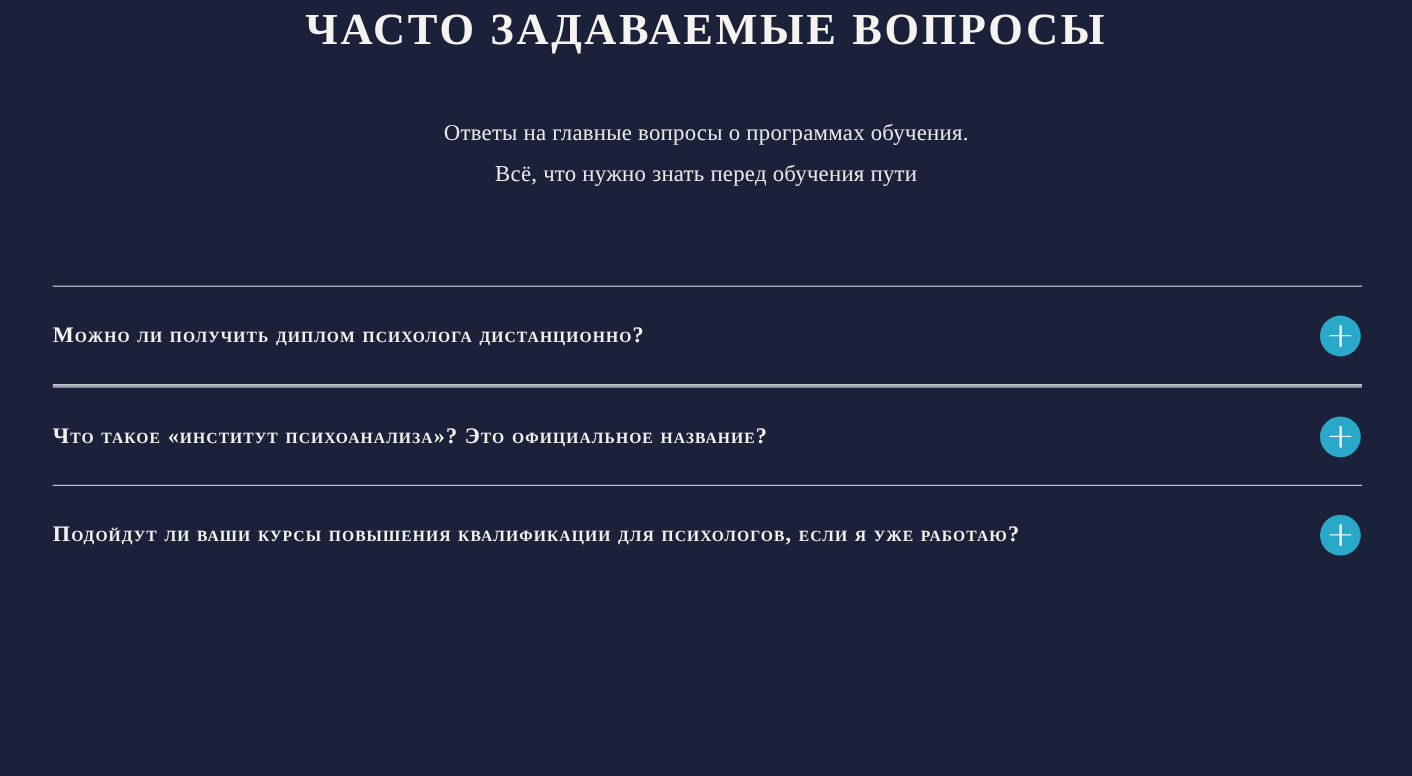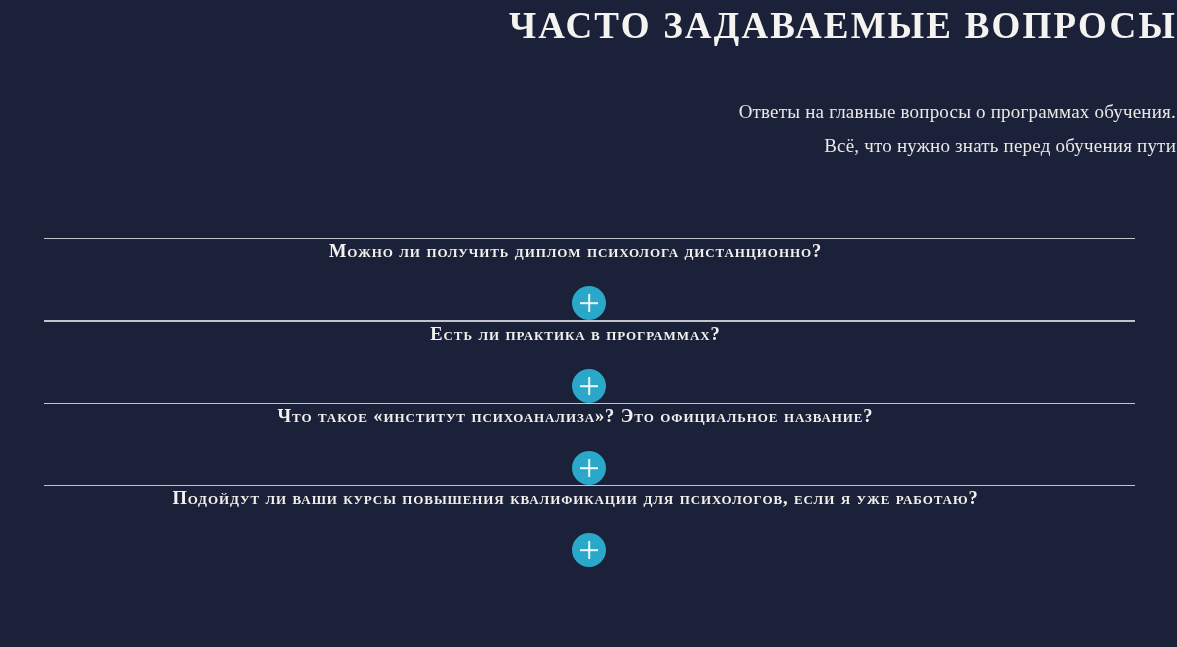--- a/index.html
+++ b/index.html
@@ -20,21 +20,21 @@
     position: relative;
     width: 1177px;
     height: 647px;
     background: #1b2138;
     overflow: hidden;
   }
 
   
   .header {
     padding-top: 4px;
-    text-align: right;
+    text-align: center;
   }
 
   .page-title {
     margin: 0;
     font-family: "Liberation Serif", "DejaVu Serif", serif;
     font-size: 37px;
     font-weight: 700;
     line-height: 44px;
     letter-spacing: 2.2px;
     color: #f4f3ef;
@@ -72,21 +72,20 @@
     opacity: 0.92;
   }
 
   .faq-item {
     position: relative;
     height: 81px;
     display: flex;
     align-items: center;
     justify-content: space-between;
     cursor: pointer;
-    flex-direction: column;
   }
 
   .faq-question {
     font-family: "Liberation Serif", "DejaVu Serif", serif;
     font-size: 18.5px;
     font-weight: 700;
     font-variant: small-caps;
     letter-spacing: 0.9px;
     color: #f2f1ee;
     line-height: 24px;
@@ -148,24 +147,20 @@
     <div class="faq-item">
       <span class="faq-question">Можно ли получить диплом психолога дистанционно?</span>
       <span class="faq-toggle"></span>
     </div>
 
     <div class="faq-divider"></div>
 
 
     <div class="faq-divider"></div>
 
-    <div class="faq-item">
-      <span class="faq-question">Есть ли практика в программах?</span>
-      <span class="faq-toggle"></span>
-    </div>
 
     <div class="faq-divider"></div>
 
     <div class="faq-item">
       <span class="faq-question">Что такое «институт психоанализа»? Это официальное название?</span>
       <span class="faq-toggle"></span>
     </div>
 
     <div class="faq-divider"></div>
 

